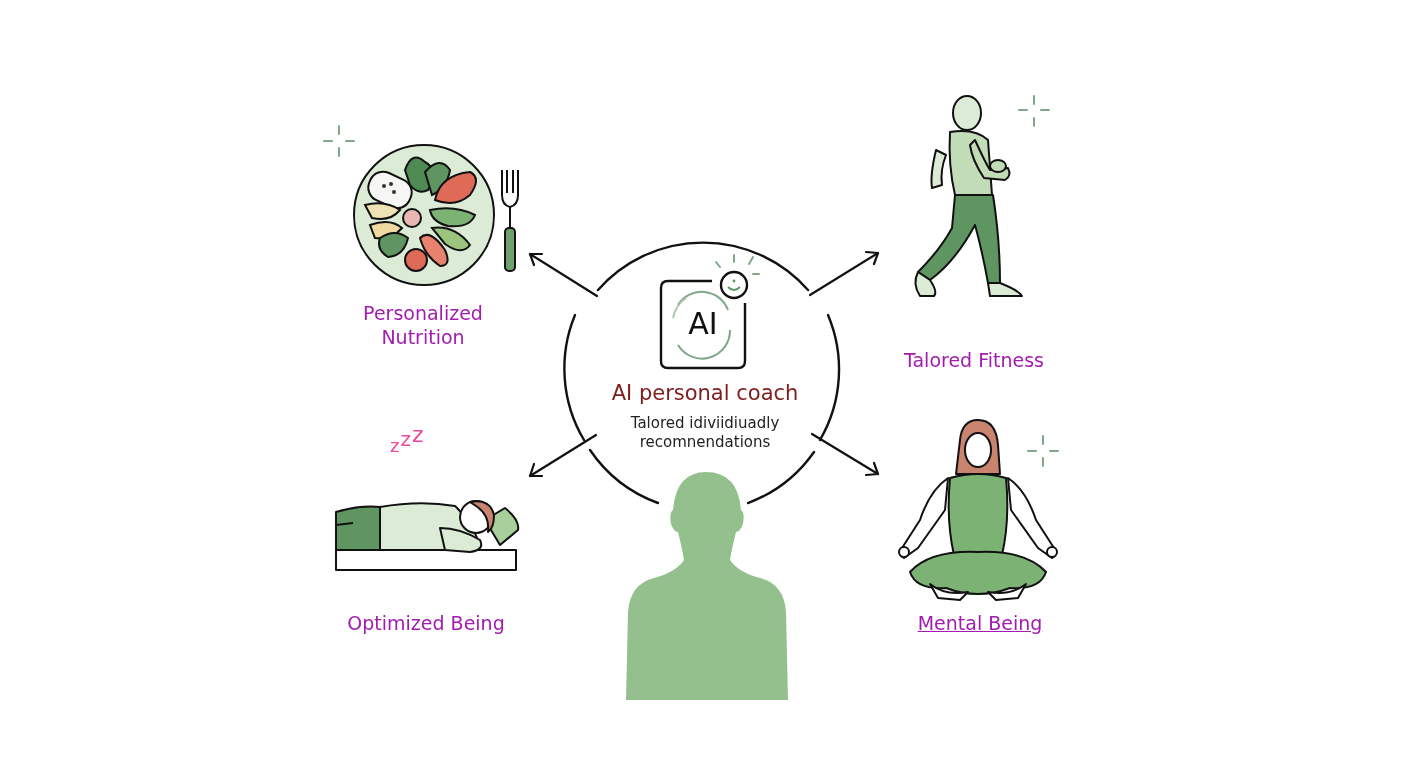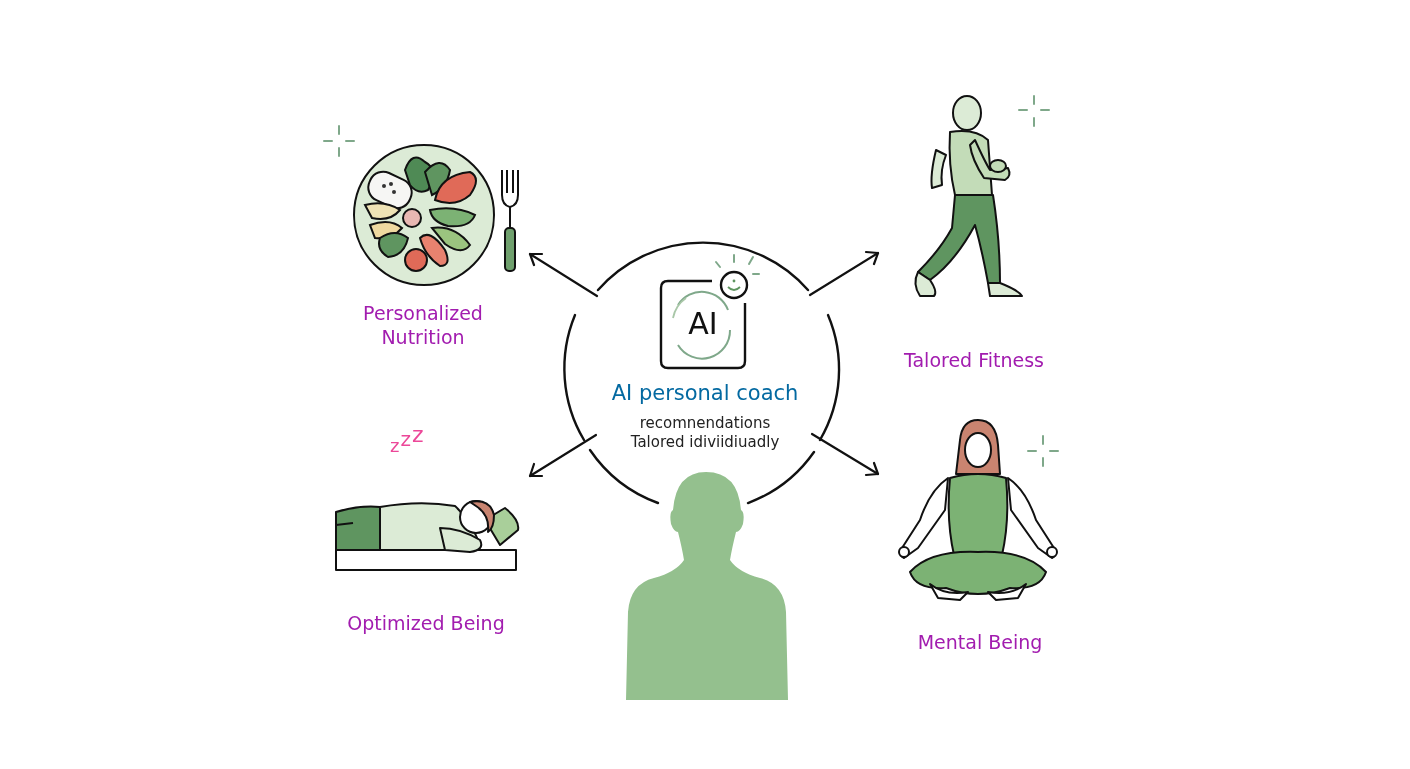--- a/index.html
+++ b/index.html
@@ -1,21 +1,21 @@
 <!DOCTYPE html>
 <html><head>
 <meta charset="utf-8">
 <style>
   html, body { margin:0; padding:0; background:#ffffff; }
   body { width:1410px; height:769px; position:relative; overflow:hidden;
          font-family:"DejaVu Sans", sans-serif; color:#1a1a1a; }
   .abs { position:absolute; }
   .label { position:absolute; text-align:center; font-size:19px; line-height:24px; color:#a21caf; }
   svg { position:absolute; left:0; top:0; }
-  .center-title { position:absolute; left:560px; width:290px; top:381px; text-align:center; font-size:21px; color:#0369a1; }
+  .center-title { position:absolute; left:560px; width:290px; top:381px; text-align:center; font-size:21px; color:#7f1d1d; }
   .center-sub { position:absolute; left:560px; width:290px; top:414px; text-align:center; font-size:15px; line-height:19px; color:#222; }
 </style>
 </head>
 <body>
 
 <svg width="1410" height="769" viewBox="0 0 1410 769">
 
   <g fill="none" stroke="#111" stroke-width="2.4" stroke-linecap="round">
     <path d="M 598 290 A 140 140 0 0 1 808 290"></path>
     <path d="M 575 315 A 140 140 0 0 0 584 440"></path>
@@ -140,27 +140,27 @@
 
   <g fill="#94c08e">
     <path d="M 706 472 Q 738 472 741 510 Q 745 512 743 524 Q 740 532 736 532 Q 732 548 730 560 Q 738 572 760 578 Q 784 584 786 612 L 788 700 L 626 700 L 628 612 Q 630 584 654 578 Q 676 572 684 560 Q 682 548 678 532 Q 674 532 671 524 Q 669 512 673 510 Q 676 472 706 472 Z"></path>
   </g>
 </svg>
 
 <div class="abs" style="left:661px; top:306px; width:84px; text-align:center; font-size:30px; color:#111;">AI</div>
 
 <div class="center-title">AI personal coach</div>
 <div class="center-sub">
+  <div>Talored idiviidiuadly</div>
   <div>recomnendations</div>
-  <div>Talored idiviidiuadly</div>
 </div>
 
 <div class="abs" style="left:390px; top:422px; font-size:22px; color:#ec4899; letter-spacing:1px;">
   <span style="font-size:18px; position:relative; top:10px;">z</span><span style="font-size:20px; position:relative; top:4px;">z</span><span style="font-size:22px;">z</span>
 </div>
 
 <div class="label" style="left:333px; top:301px; width:180px;">
   <div>Personalized</div>
   <div>Nutrition</div>
 </div>
 <div class="label" style="left:884px; top:322px; width:180px;margin-top:26px;">Talored Fitness</div>
 <div class="label" style="left:336px; top:611px; width:180px;">Optimized Being</div>
-<div class="label" style="left:890px; top:630px; width:180px;">Mental Being</div>
+<div class="label" style="left:890px; top:611px; width:180px;text-decoration:underline;">Mental Being</div>
 
 </body></html>

